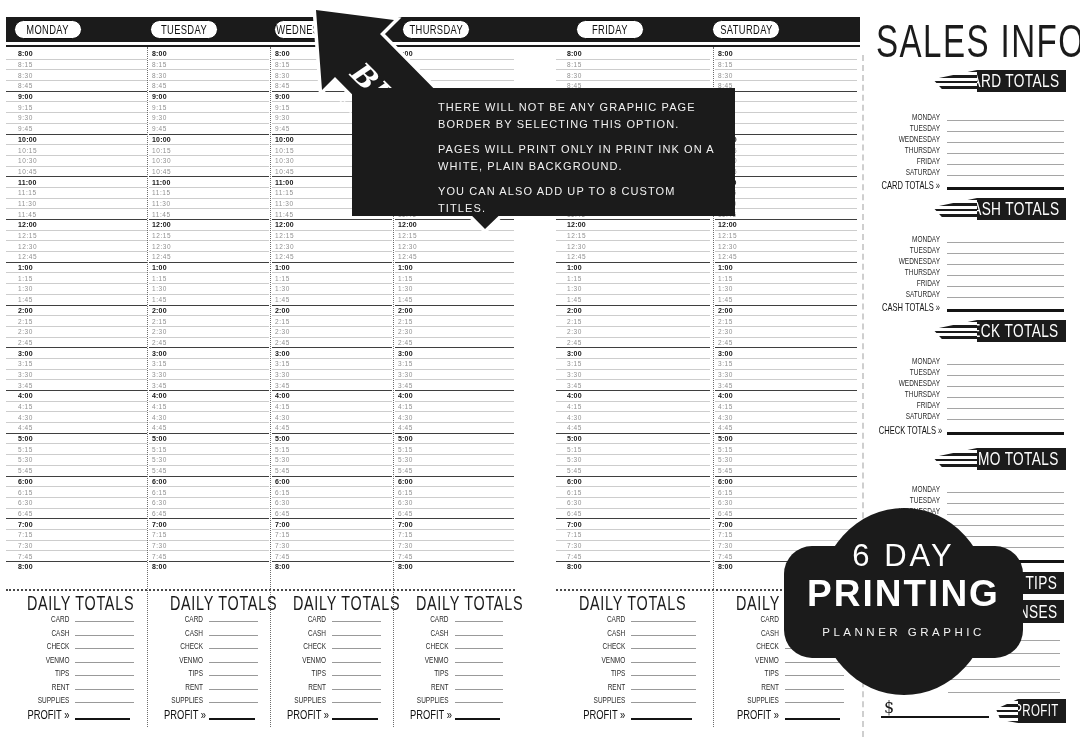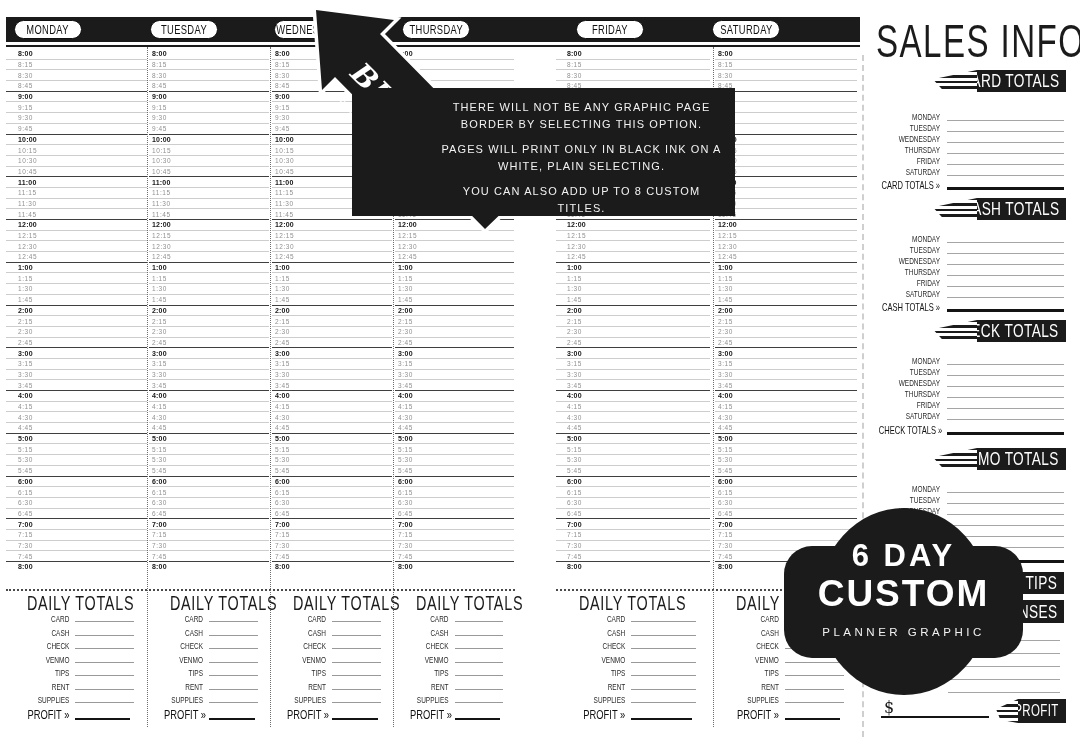--- a/index.html
+++ b/index.html
@@ -56,27 +56,27 @@
   .sline.thick{border-bottom:3px solid #141414;}
   .xline{position:absolute;left:948px;width:112px;border-bottom:1px solid #a5a5a5;z-index:1;}
   .dollar{position:absolute;left:884px;top:698px;font-family:"DejaVu Serif",serif;font-size:16px;z-index:1;}
   .dollarline{position:absolute;left:881px;top:716px;width:108px;border-top:2.6px solid #141414;z-index:1;}
 
   
   .badge-e{position:absolute;left:818px;top:508px;width:172px;height:187px;border-radius:50%;background:#1b1b1b;z-index:6;}
   .badge-r{position:absolute;left:784px;top:546px;width:239px;height:112px;border-radius:28px;background:#1b1b1b;z-index:6;}
   .badge-t{position:absolute;left:784px;top:538px;width:239px;height:140px;display:flex;flex-direction:column;
            align-items:center;justify-content:flex-start;color:#fff;z-index:7;text-align:center;}
-  .badge-l1{font-size:31px;font-weight:bold;letter-spacing:3px;line-height:1.15;}
+  .badge-l1{font-size:31px;font-weight:normal;letter-spacing:3px;line-height:1.15;}
   .badge-l2{font-size:37px;font-weight:bold;letter-spacing:2px;line-height:1.1;}
   .badge-sub{font-size:11.5px;letter-spacing:3.5px;margin-top:12px;color:#f2f2f2;}
 
   
   .callout-box{position:absolute;left:352px;top:88px;width:383px;height:128px;background:#1b1b1b;color:#f2f2f2;
-               z-index:5;text-align:center;padding:11px 10px 0 86px;box-sizing:border-box;
+               z-index:5;padding:11px 10px 0 86px;box-sizing:border-box;
                font-size:11px;letter-spacing:1.1px;line-height:1.5;}
   .callout-box p{margin:0 0 9px 0;}
   .arrow-svg{position:absolute;left:0;top:0;width:1080px;height:744px;z-index:4;pointer-events:none;}
   .arrow-title-text{font-family:"DejaVu Serif",serif;font-style:italic;font-weight:700;font-size:29px;
                     fill:#fff;letter-spacing:1px;}
   .arrow-sub-text{font-family:"Liberation Sans",sans-serif;font-weight:500;font-size:10px;
                   fill:#fff;letter-spacing:2.2px;}
 </style>
 </head>
 <body>
@@ -117,29 +117,29 @@
   </div>
 
   <svg class="arrow-svg" viewBox="0 0 1080 744" data-interactable="false">
     <polygon points="316,10 394,20 380,34 530,186 485,229 335,77 322,90" fill="#1b1b1b" stroke="#ffffff" stroke-width="7" paint-order="stroke" stroke-linejoin="miter" data-interactable="false"></polygon>
     <text class="arrow-title-text" transform="translate(349,75) rotate(45)" data-interactable="false">BLACK INK</text>
     <text class="arrow-sub-text" transform="translate(331,97) rotate(45)" data-interactable="false">PRINTING OPTION</text>
   </svg>
 
   <div class="callout-box" data-interactable="false">
     <p data-interactable="false">THERE WILL NOT BE ANY GRAPHIC PAGE BORDER BY SELECTING THIS OPTION.</p>
-    <p data-interactable="false">PAGES WILL PRINT ONLY IN BLACK INK ON A WHITE, PLAIN SELECTING.</p>
+    <p data-interactable="false">PAGES WILL PRINT ONLY IN PRINT INK ON A WHITE, PLAIN BACKGROUND.</p>
     <p data-interactable="false">YOU CAN ALSO ADD UP TO 8 CUSTOM TITLES.</p>
   </div>
 
   <div class="badge-e" data-interactable="false"></div>
   <div class="badge-r" data-interactable="false"></div>
   <div class="badge-t" data-interactable="false">
     <span class="badge-l1" data-interactable="false">6 DAY</span>
-    <span class="badge-l2" data-interactable="false">CUSTOM</span>
+    <span class="badge-l2" data-interactable="false">PRINTING</span>
     <span class="badge-sub" data-interactable="false">PLANNER GRAPHIC</span>
   </div>
 
 <div class="pill" data-interactable="false" style="left: 14px;">
       <span class="pilltext cond cond-c" data-interactable="false">MONDAY</span>
     </div>
     <div class="pill" data-interactable="false" style="left: 150px;">
       <span class="pilltext cond cond-c" data-interactable="false">TUESDAY</span>
     </div>
     <div class="pill" data-interactable="false" style="left: 274px;">

